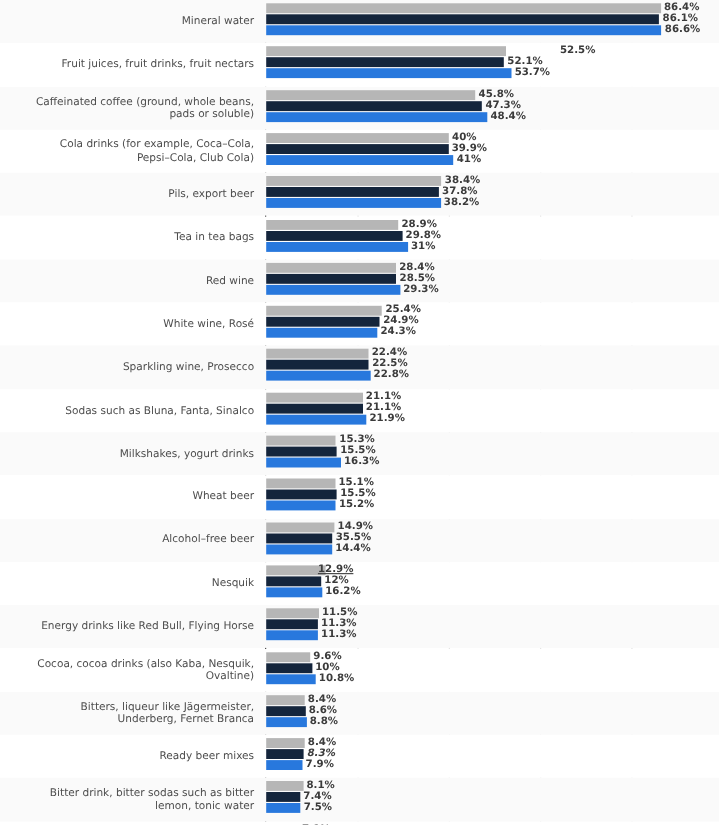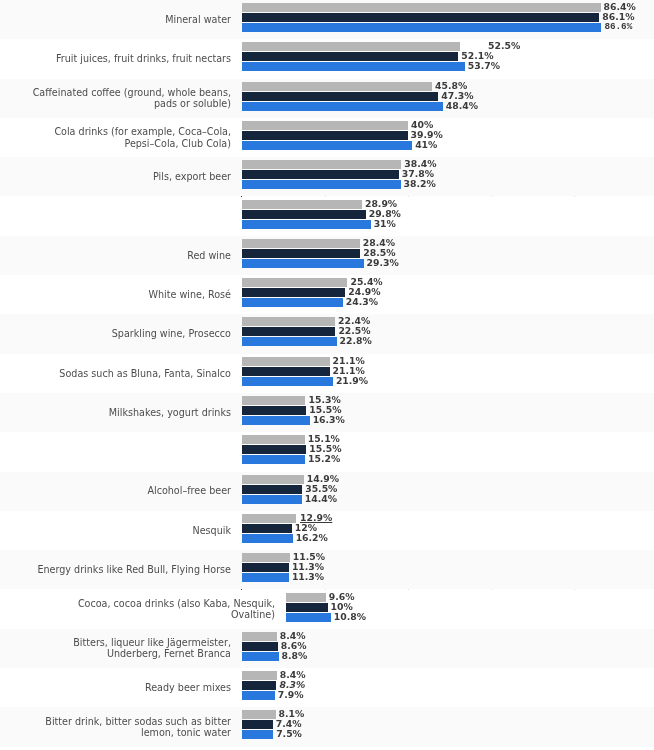--- a/index.html
+++ b/index.html
@@ -113,31 +113,31 @@
           <div class="barwrap">
             <div class="bar s0" style="width: 358.56px;"></div>
             <div class="vlabel" style="left: 358.56px;">86.4%</div>
           </div>
           <div class="barwrap">
             <div class="bar s1" style="width: 357.315px;"></div>
             <div class="vlabel" style="left: 357.315px;">86.1%</div>
           </div>
           <div class="barwrap">
             <div class="bar s2" style="width: 359.39px;"></div>
-            <div class="vlabel" style="left: 359.39px; font-family: Liberation Mono, monospace;">86.6%</div>
+            <div class="vlabel" style="left: 359.39px;">86.6%</div>
           </div>
         </div>
       </div>
       <div class="row norm" style="top: 39.3px; height: 39.3px;">
         <div class="band"></div>
         <div class="label" style="top: 13.9px;">Fruit juices, fruit drinks, fruit nectars</div>
         <div class="bars" style="top: 3px;">
           <div class="barwrap">
             <div class="bar s0" style="width: 217.875px;"></div>
-            <div class="vlabel" style="left: 206px; padding-left: 40px;">52.5%</div>
+            <div class="vlabel" style="left: 227px; padding-left: 40px;">52.5%</div>
           </div>
           <div class="barwrap">
             <div class="bar s1" style="width: 216.215px;"></div>
             <div class="vlabel" style="left: 216.215px;">52.1%</div>
           </div>
           <div class="barwrap">
             <div class="bar s2" style="width: 222.855px;"></div>
             <div class="vlabel" style="left: 222.855px;">53.7%</div>
           </div>
         </div>
@@ -193,20 +193,21 @@
             <div class="vlabel" style="left: 156.87px;">37.8%</div>
           </div>
           <div class="barwrap">
             <div class="bar s2" style="width: 158.53px;"></div>
             <div class="vlabel" style="left: 158.53px;">38.2%</div>
           </div>
         </div>
       </div>
       <div class="row norm" style="top: 196.5px; height: 39.3px;">
         <div class="band"></div>
+        <div class="label" style="top: 13.9px;">Tea in tea bags</div>
         <div class="bars" style="top: 3px;">
           <div class="barwrap">
             <div class="bar s0" style="width: 119.935px;"></div>
             <div class="vlabel" style="left: 119.935px;">28.9%</div>
           </div>
           <div class="barwrap">
             <div class="bar s1" style="width: 123.67px;"></div>
             <div class="vlabel" style="left: 123.67px;">29.8%</div>
           </div>
           <div class="barwrap">
@@ -300,20 +301,21 @@
             <div class="vlabel" style="left: 64.325px;">15.5%</div>
           </div>
           <div class="barwrap">
             <div class="bar s2" style="width: 67.645px;"></div>
             <div class="vlabel" style="left: 67.645px;">16.3%</div>
           </div>
         </div>
       </div>
       <div class="row norm" style="top: 432.3px; height: 39.3px;">
         <div class="band"></div>
+        <div class="label" style="top: 13.9px;">Wheat beer</div>
         <div class="bars" style="top: 3px;">
           <div class="barwrap">
             <div class="bar s0" style="width: 62.665px;"></div>
             <div class="vlabel" style="left: 62.665px;">15.1%</div>
           </div>
           <div class="barwrap">
             <div class="bar s1" style="width: 64.325px;"></div>
             <div class="vlabel" style="left: 64.325px;">15.5%</div>
           </div>
           <div class="barwrap">
@@ -339,21 +341,21 @@
             <div class="vlabel" style="left: 59.76px;">14.4%</div>
           </div>
         </div>
       </div>
       <div class="row norm" style="top: 510.9px; height: 39.3px;">
         <div class="band"></div>
         <div class="label" style="top: 13.9px;">Nesquik</div>
         <div class="bars" style="top: 3px;">
           <div class="barwrap">
             <div class="bar s0" style="width: 53.535px;"></div>
-            <div class="vlabel" style="left: 55px; text-decoration: underline;">12.9%</div>
+            <div class="vlabel" style="left: 44px; text-decoration: underline;">12.9%</div>
           </div>
           <div class="barwrap">
             <div class="bar s1" style="width: 49.8px;"></div>
             <div class="vlabel" style="left: 49.8px;">12%</div>
           </div>
           <div class="barwrap">
             <div class="bar s2" style="width: 50.63px;"></div>
             <div class="vlabel" style="left: 50.63px;">16.2%</div>
           </div>
         </div>
@@ -369,21 +371,21 @@
           <div class="barwrap">
             <div class="bar s1" style="width: 46.895px;"></div>
             <div class="vlabel" style="left: 46.895px;">11.3%</div>
           </div>
           <div class="barwrap">
             <div class="bar s2" style="width: 46.895px;"></div>
             <div class="vlabel" style="left: 46.895px;">11.3%</div>
           </div>
         </div>
       </div>
-      <div class="row norm" style="top: 589.5px; height: 39.3px; margin-left: 44px;">
+      <div class="row norm" style="top: 589.5px; height: 39.3px;">
         <div class="band"></div>
         <div class="label" style="top: 8.15px;">Cocoa, cocoa drinks (also Kaba, Nesquik,
 Ovaltine)</div>
         <div class="bars" style="top: 3px;">
           <div class="barwrap">
             <div class="bar s0" style="width: 39.84px;"></div>
             <div class="vlabel" style="left: 39.84px;">9.6%</div>
           </div>
           <div class="barwrap">
             <div class="bar s1" style="width: 41.5px;"></div>

